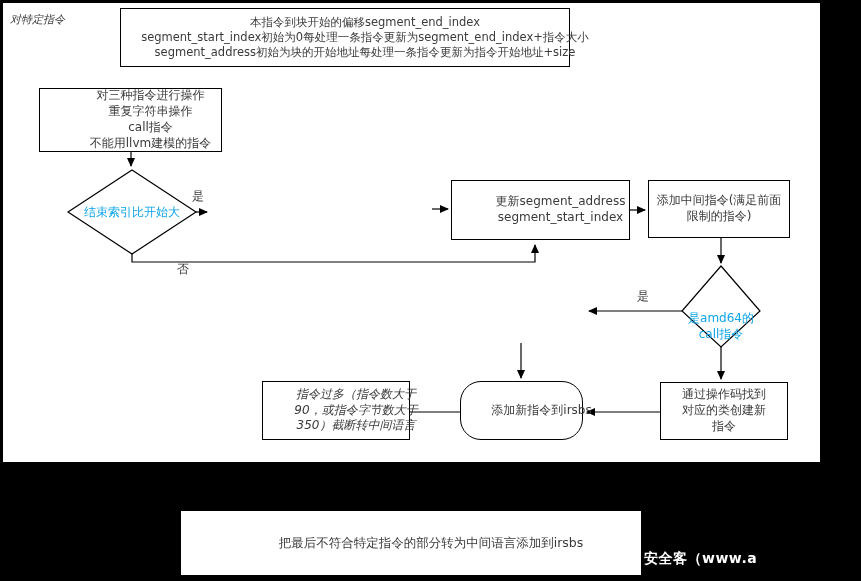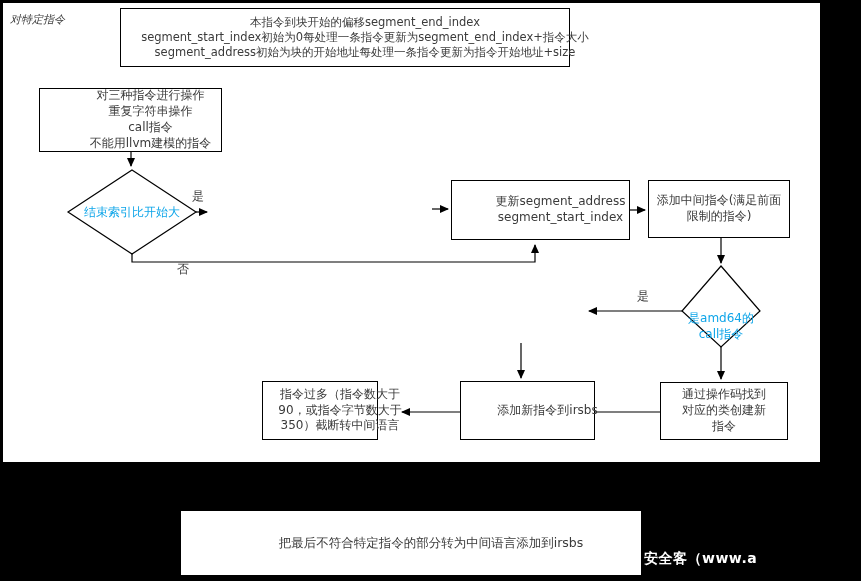--- a/index.html
+++ b/index.html
@@ -108,25 +108,25 @@
     <div>call指令</div>
   </div>
 
   <div class="lbl" style="left:637px;top:290px;">是</div>
 
 
   <div class="node" style="left:660px;top:382px;width:128px;height:58px;padding:16px;">
     <div>通过操作码找到对应的类创建新指令</div>
   </div>
 
-  <div class="node" style="left:460px;top:381px;width:135px;height:59px;">
+  <div class="node" style="left:460px;top:381px;width:123px;height:59px;border-radius:21px;">
     <div class="ln">添加新指令到irsbs</div>
   </div>
 
-  <div class="node" style="left:262px;top:381px;width:116px;height:59px;">
+  <div class="node" style="left:262px;top:381px;width:148px;height:59px;font-style:italic;">
     <div class="ln">指令过多（指令数大于</div>
     <div class="ln">90，或指令字节数大于</div>
     <div class="ln">350）截断转中间语言</div>
   </div>
 
   <div id="watermark">安全客（www.a</div>
 
   <div class="node plain" id="node-final-convert" style="left:181px;top:511px;width:460px;height:64px;">
     <div class="ln">把最后不符合特定指令的部分转为中间语言添加到irsbs</div>
   </div>

